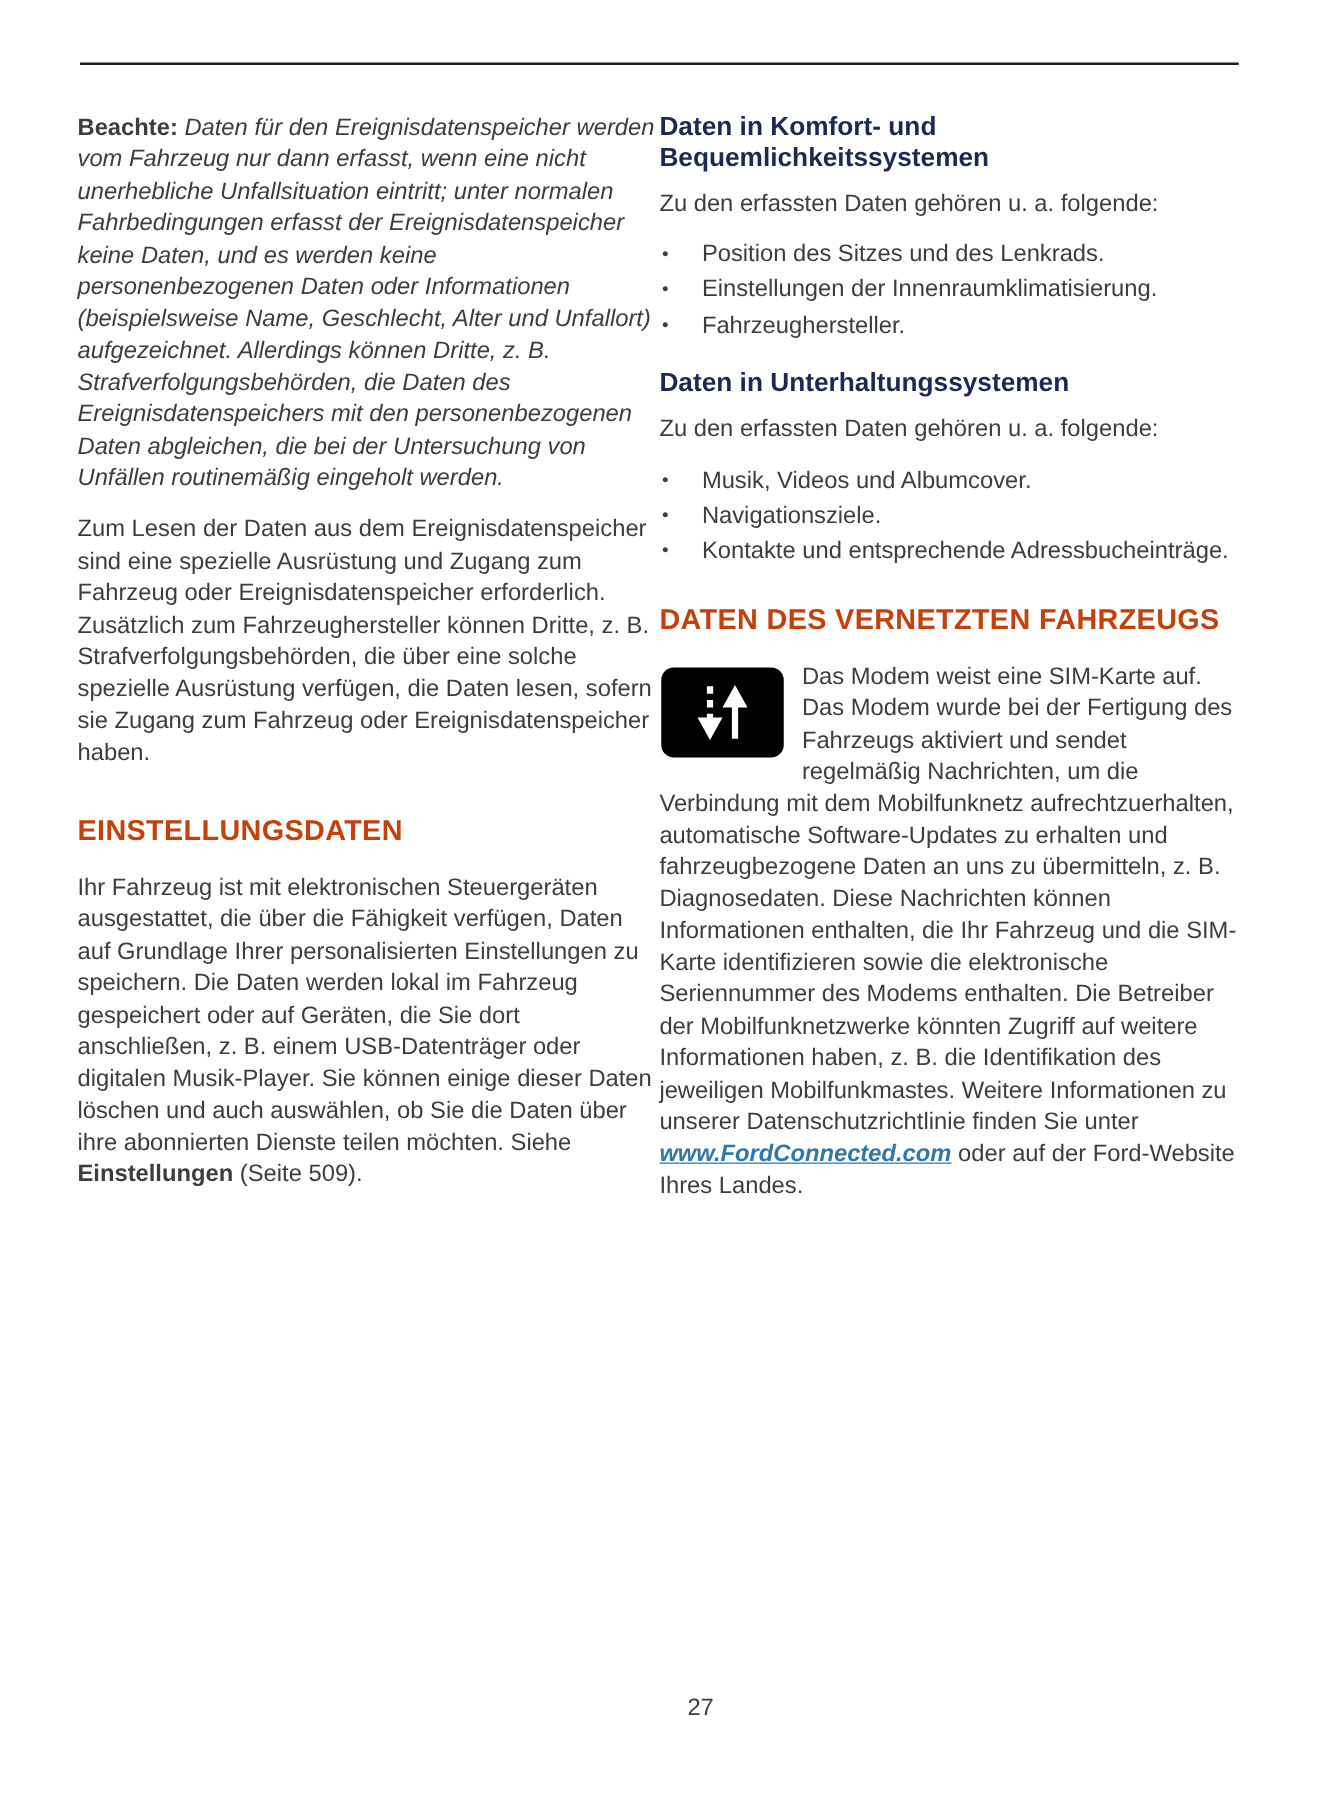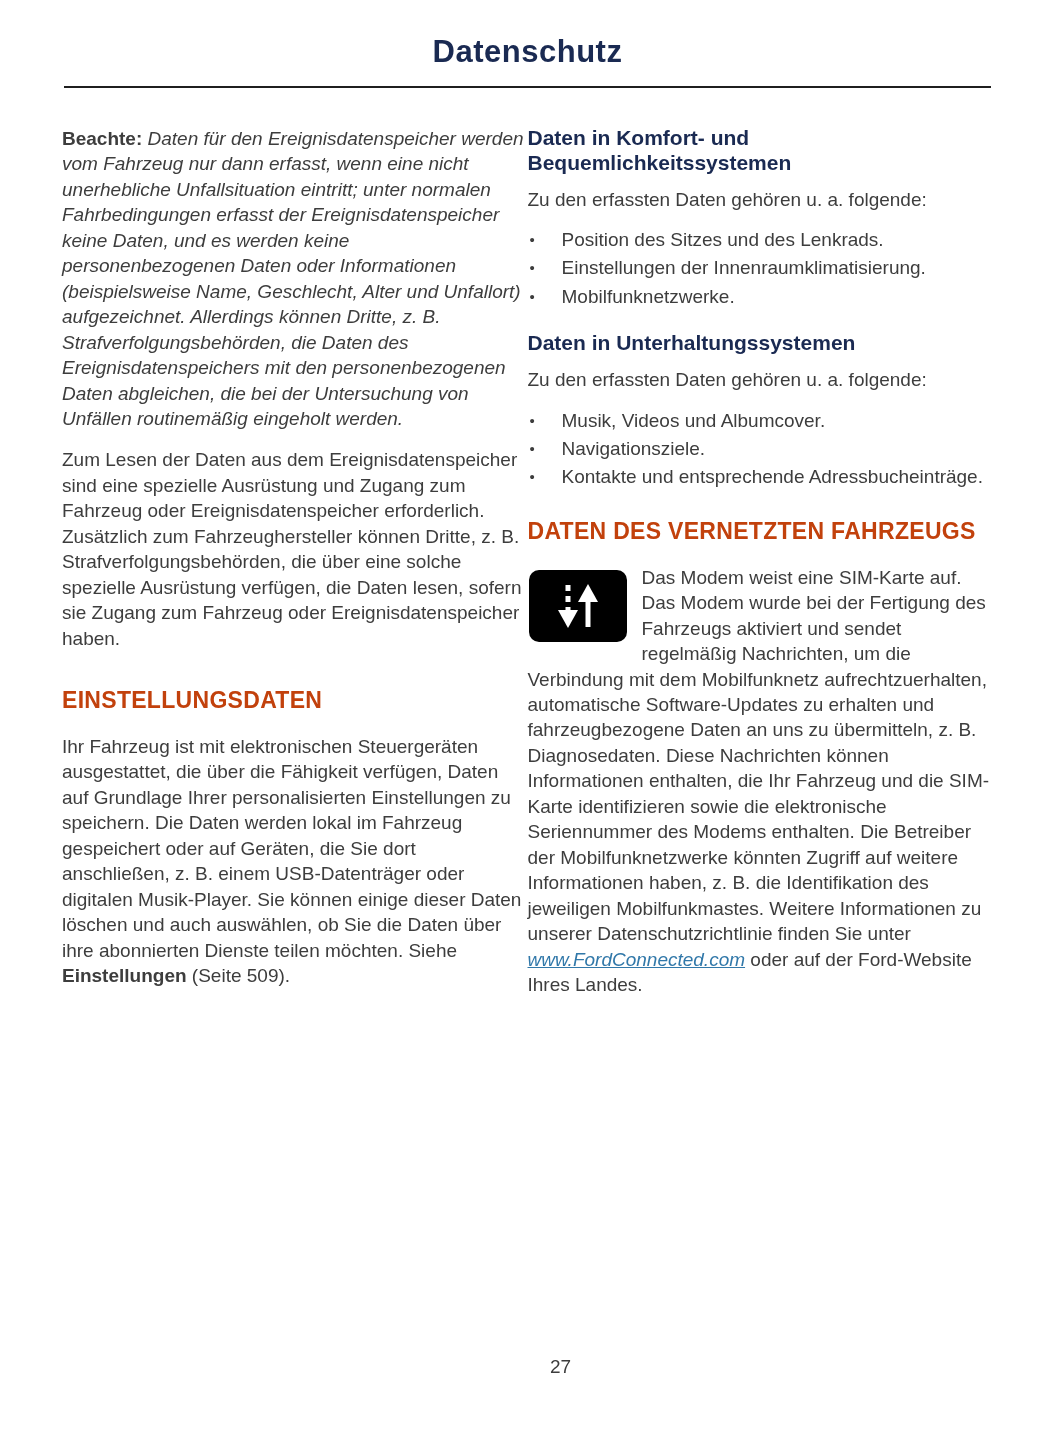--- a/index.html
+++ b/index.html
@@ -88,40 +88,40 @@
     width: 100px;
     height: 74px;
     margin: 4px 14px 6px 0;
   }
   .ref-bold { font-weight: bold; }
   a.doc-link {
     color: #3178a9;
     font-style: italic;
     text-decoration: underline;
     cursor: pointer;
+    font-weight: bold;
   }
   footer.page-footer {
     position: absolute;
     left: 0;
     bottom: 70px;
     width: 100%;
     text-align: center;
     font-size: 19px;
     color: #3d3d3d;
     padding-left: 33px;
   }
   .clearfix::after { content: ""; display: block; clear: both; }
 </style>
 </head>
 <body>
 
 <div class="page">
 
   <header class="page-header">
-    <h1 class="doc-title">Datenschutz</h1>
     <hr class="title-rule">
   </header>
 
   <div class="columns">
 
     <div class="col">
       <p class="note"><strong class="note-label">Beachte:</strong> <em class="note-text">Daten für den Ereignisdatenspeicher werden vom Fahrzeug nur dann erfasst, wenn eine nicht unerhebliche Unfallsituation eintritt; unter normalen Fahrbedingungen erfasst der Ereignisdatenspeicher keine Daten, und es werden keine personenbezogenen Daten oder Informationen (beispielsweise Name, Geschlecht, Alter und Unfallort) aufgezeichnet. Allerdings können Dritte, z. B. Strafverfolgungsbehörden, die Daten des Ereignisdatenspeichers mit den personenbezogenen Daten abgleichen, die bei der Untersuchung von Unfällen routinemäßig eingeholt werden.</em></p>
 
       <p>Zum Lesen der Daten aus dem Ereignisdatenspeicher sind eine spezielle Ausrüstung und Zugang zum Fahrzeug oder Ereignisdatenspeicher erforderlich. Zusätzlich zum Fahrzeughersteller können Dritte, z. B. Strafverfolgungsbehörden, die über eine solche spezielle Ausrüstung verfügen, die Daten lesen, sofern sie Zugang zum Fahrzeug oder Ereignisdatenspeicher haben.</p>
 
@@ -130,21 +130,21 @@
       <p><span>Ihr Fahrzeug ist mit elektronischen Steuergeräten ausgestattet, die über die Fähigkeit verfügen, Daten auf Grundlage Ihrer personalisierten Einstellungen zu speichern. Die Daten werden lokal im Fahrzeug gespeichert oder auf Geräten, die Sie dort anschließen, z. B. einem USB-Datenträger oder digitalen Musik-Player. Sie können einige dieser Daten löschen und auch auswählen, ob Sie die Daten über ihre abonnierten Dienste teilen möchten.  Siehe </span><strong class="ref-bold">Einstellungen</strong><span> (Seite 509).</span></p>
     </div>
 
     <div class="col">
 
       <h3 class="sub-heading">Daten in Komfort- und Bequemlichkeitssystemen</h3>
       <p>Zu den erfassten Daten gehören u. a. folgende:</p>
       <ul class="bullet-list">
         <li>Position des Sitzes und des Lenkrads.</li>
         <li>Einstellungen der Innenraumklimatisierung.</li>
-        <li>Mobilfunknetzwerke.</li>
+        <li>Fahrzeughersteller.</li>
       </ul>
 
       <h3 class="sub-heading spaced">Daten in Unterhaltungssystemen</h3>
       <p>Zu den erfassten Daten gehören u. a. folgende:</p>
       <ul class="bullet-list">
         <li>Musik, Videos und Albumcover.</li>
         <li>Navigationsziele.</li>
         <li>Kontakte und entsprechende Adressbucheinträge.</li>
       </ul>
 

